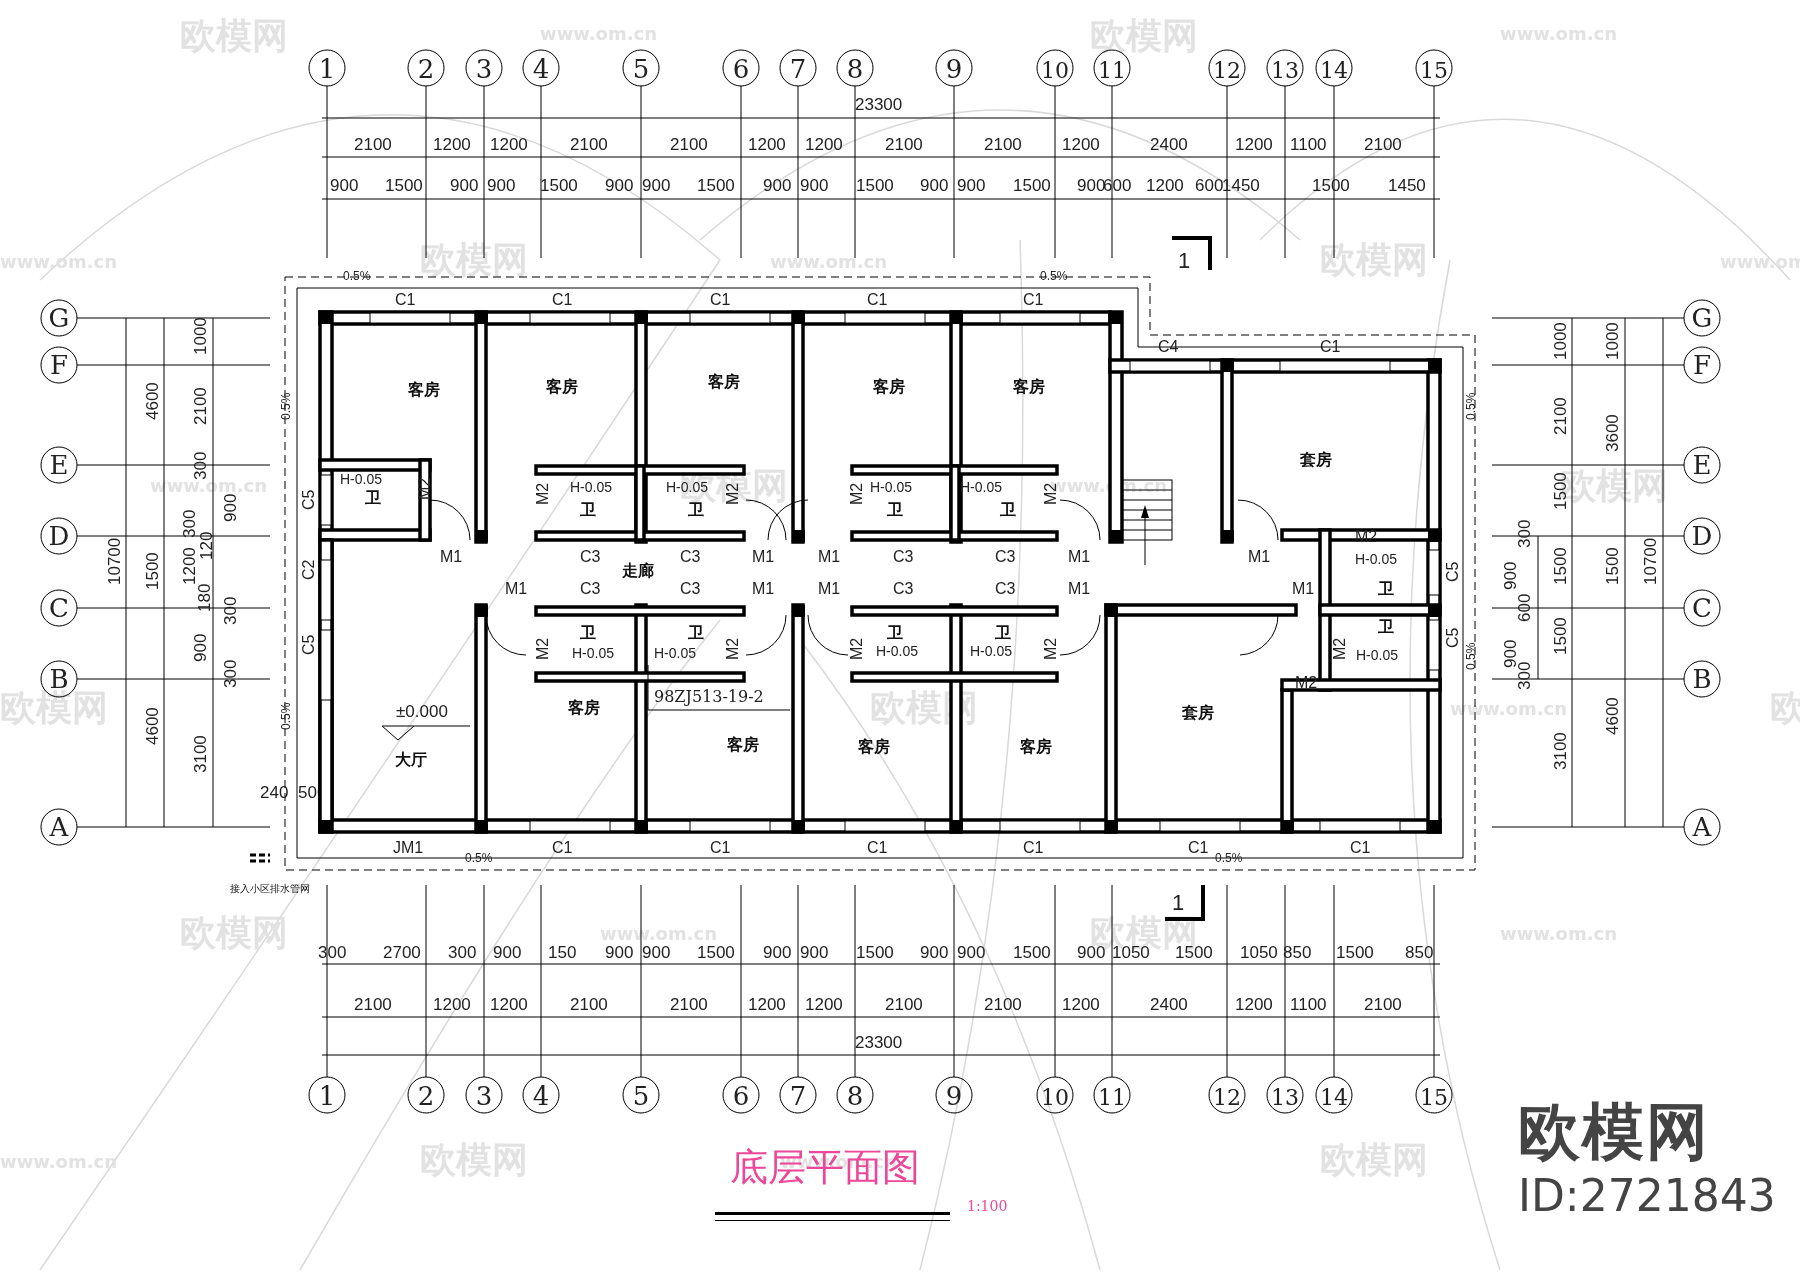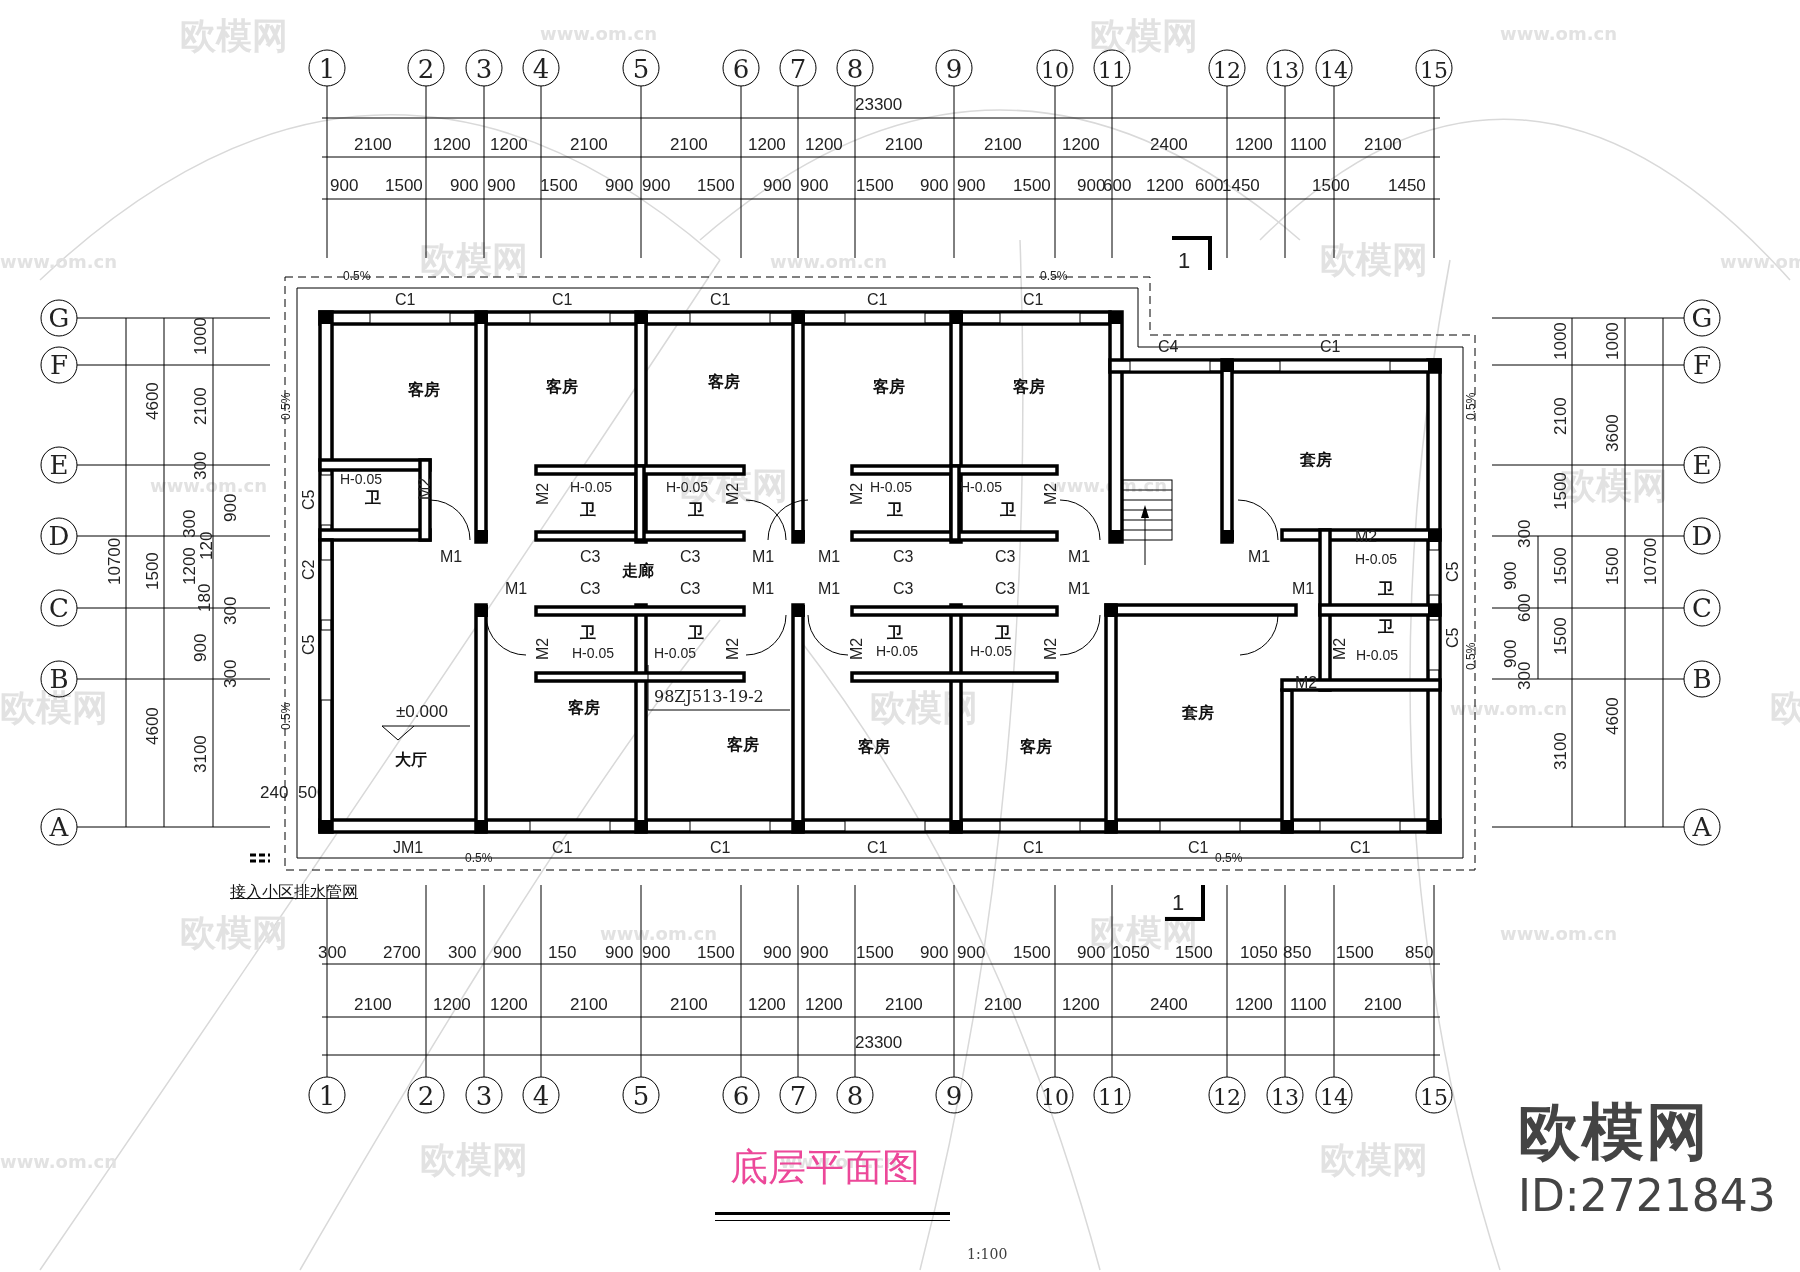--- a/index.html
+++ b/index.html
@@ -12,24 +12,24 @@
   .wall{fill:#fff;stroke:#000;stroke-width:3.5;}
   .col{fill:#000;}
   .thin{stroke:#000;stroke-width:1;fill:none;}
   .dash{stroke:#000;stroke-width:1;fill:none;stroke-dasharray:8 5;}
   .wm{fill:none;stroke:#d9d9d9;stroke-width:1.5;}
   .wmtext{font-size:36px;fill:#e2e2e2;font-family:"DejaVu Sans",sans-serif;font-weight:bold;}
   .wmurl{font-size:18px;fill:#e2e2e2;font-family:"DejaVu Sans",sans-serif;font-weight:bold;}
   .title{position:absolute;left:730px;top:1142px;font-family:Liberation Sans, sans-serif;font-size:38px;color:#ec4899;}
   .title-line{position:absolute;left:715px;top:1212px;width:235px;height:3px;background:#000;}
   .title-line2{position:absolute;left:715px;top:1220px;width:235px;height:1px;background:#000;}
-  .scale{position:absolute;left:967px;top:1198px;font-family:"DejaVu Serif",serif;font-size:14px;color:#404040;margin-top:48px;}
+  .scale{position:absolute;left:967px;top:1198px;font-family:"DejaVu Serif",serif;font-size:14px;color:#ec4899;}
   .brand{position:absolute;left:1518px;top:1090px;font-family:"DejaVu Sans",sans-serif;font-size:62px;font-weight:bold;color:#444;letter-spacing:2px;}
   .brand-id{position:absolute;left:1518px;top:1170px;font-family:"DejaVu Sans",sans-serif;font-size:44px;color:#444;text-align:center;}
-  .drain{position:absolute;left:230px;top:882px;font-size:16px;color:#111;font-family:"DejaVu Sans",sans-serif;text-decoration:underline;}
+  .drain{position:absolute;left:230px;top:882px;font-size:10px;color:#111;font-family:"DejaVu Sans",sans-serif;}
 </style>
 </head>
 <body>
 
 <svg id="plan" viewBox="0 0 1800 1272" xmlns="http://www.w3.org/2000/svg">
 
   <g>
     <path class="wm" d="M40 280 Q380 -40 720 260"></path>
     <path class="wm" d="M720 260 Q430 700 40 1270"></path>
     <path class="wm" d="M700 240 Q1000 -20 1300 240"></path>

